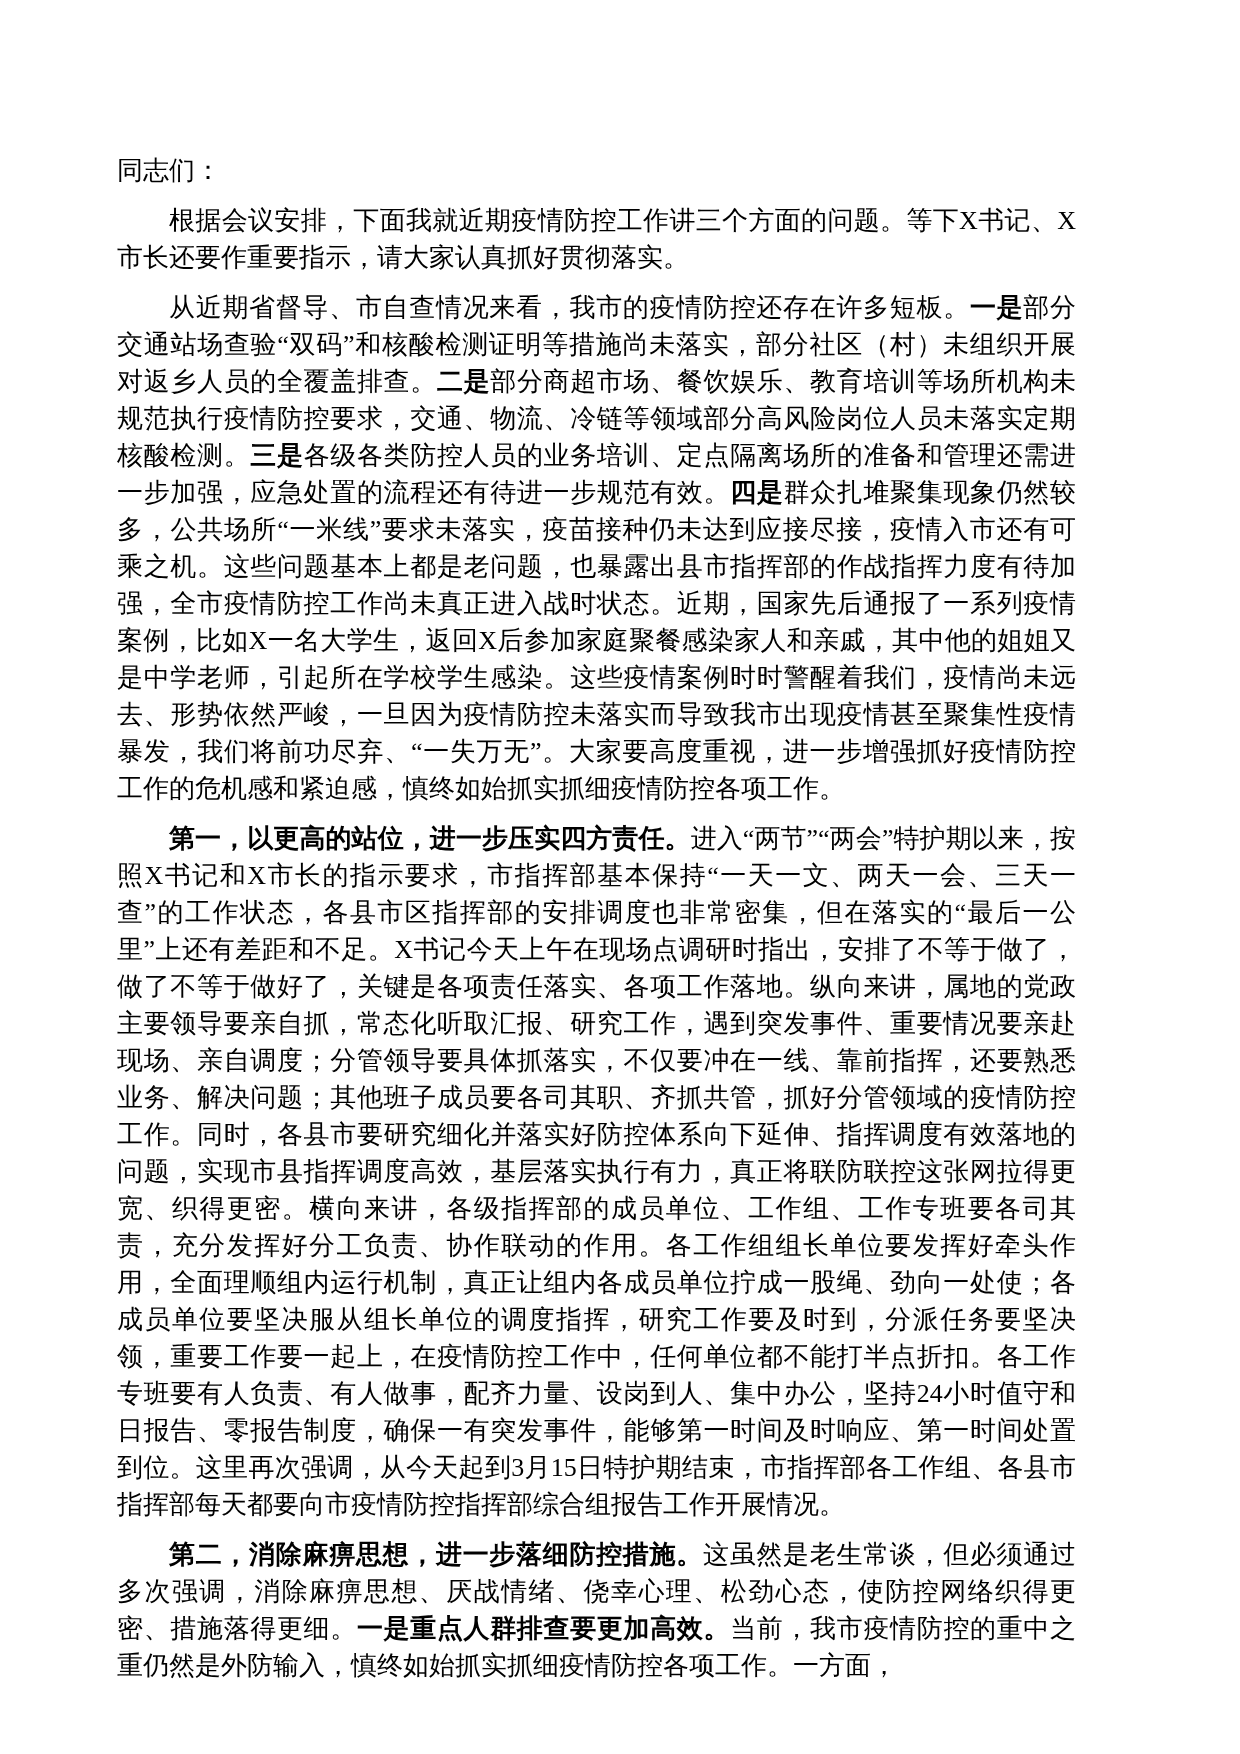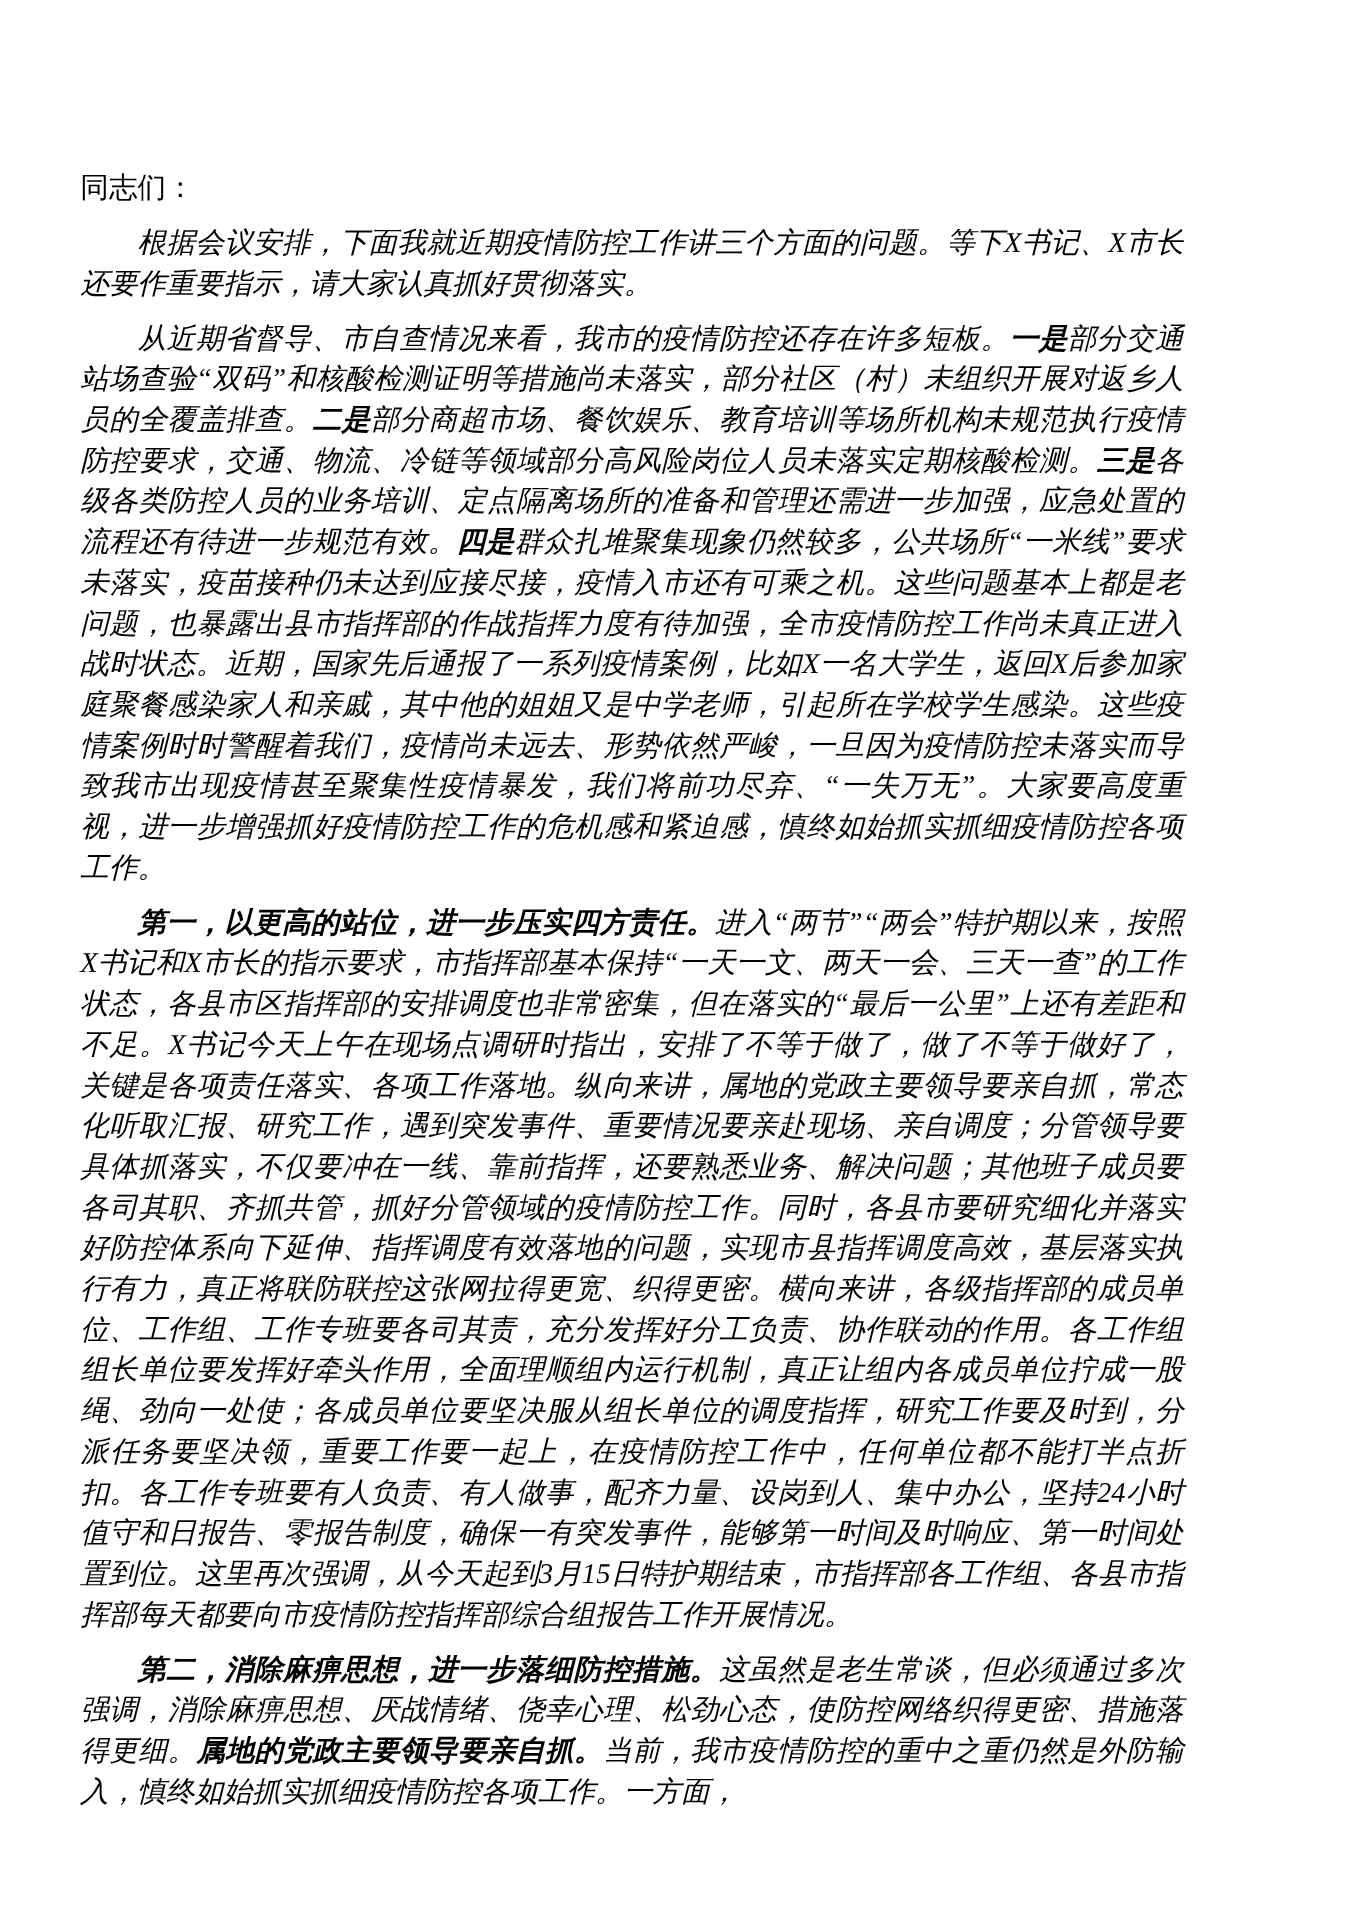--- a/index.html
+++ b/index.html
@@ -7,48 +7,47 @@
     padding: 0;
     background: #ffffff;
   }
   .page {
     position: relative;
     width: 1240px;
     height: 1754px;
     margin: 0 auto;
     background: #ffffff;
     box-sizing: border-box;
-    padding: 152px 164px 0 73px;
+    padding: 152px 164px 0 117px;
     overflow: hidden;
   }
   .doc-body {
     width: 100%;
   }
   .para {
     margin: 0 0 13px 0;
     font-family: "Liberation Serif", "DejaVu Serif", serif;
     font-size: 26px;
     line-height: 37px;
     color: #000000;
     text-align: justify;
     text-justify: inter-ideograph;
     word-break: break-all;
   }
   .para.indent {
     text-indent: 52px;
-    font-style: italic;
   }
   .para strong {
     font-weight: 700;
   }
 </style>
 </head>
 <body>
 
 <div class="page">
   <div class="doc-body">
       <p class="para"><span>同志们：</span></p>
       <p class="para indent"><span>根据会议安排，下面我就近期疫情防控工作讲三个方面的问题。等下X书记、X市长还要作重要指示，请大家认真抓好贯彻落实。</span></p>
       <p class="para indent"><span>从近期省督导、市自查情况来看，我市的疫情防控还存在许多短板。</span><strong>一是</strong><span>部分交通站场查验“双码”和核酸检测证明等措施尚未落实，部分社区（村）未组织开展对返乡人员的全覆盖排查。</span><strong>二是</strong><span>部分商超市场、餐饮娱乐、教育培训等场所机构未规范执行疫情防控要求，交通、物流、冷链等领域部分高风险岗位人员未落实定期核酸检测。</span><strong>三是</strong><span>各级各类防控人员的业务培训、定点隔离场所的准备和管理还需进一步加强，应急处置的流程还有待进一步规范有效。</span><strong>四是</strong><span>群众扎堆聚集现象仍然较多，公共场所“一米线”要求未落实，疫苗接种仍未达到应接尽接，疫情入市还有可乘之机。这些问题基本上都是老问题，也暴露出县市指挥部的作战指挥力度有待加强，全市疫情防控工作尚未真正进入战时状态。近期，国家先后通报了一系列疫情案例，比如X一名大学生，返回X后参加家庭聚餐感染家人和亲戚，其中他的姐姐又是中学老师，引起所在学校学生感染。这些疫情案例时时警醒着我们，疫情尚未远去、形势依然严峻，一旦因为疫情防控未落实而导致我市出现疫情甚至聚集性疫情暴发，我们将前功尽弃、“一失万无”。大家要高度重视，进一步增强抓好疫情防控工作的危机感和紧迫感，慎终如始抓实抓细疫情防控各项工作。</span></p>
       <p class="para indent"><strong>第一，以更高的站位，进一步压实四方责任。</strong><span>进入“两节”“两会”特护期以来，按照X书记和X市长的指示要求，市指挥部基本保持“一天一文、两天一会、三天一查”的工作状态，各县市区指挥部的安排调度也非常密集，但在落实的“最后一公里”上还有差距和不足。X书记今天上午在现场点调研时指出，安排了不等于做了，做了不等于做好了，关键是各项责任落实、各项工作落地。纵向来讲，属地的党政主要领导要亲自抓，常态化听取汇报、研究工作，遇到突发事件、重要情况要亲赴现场、亲自调度；分管领导要具体抓落实，不仅要冲在一线、靠前指挥，还要熟悉业务、解决问题；其他班子成员要各司其职、齐抓共管，抓好分管领域的疫情防控工作。同时，各县市要研究细化并落实好防控体系向下延伸、指挥调度有效落地的问题，实现市县指挥调度高效，基层落实执行有力，真正将联防联控这张网拉得更宽、织得更密。横向来讲，各级指挥部的成员单位、工作组、工作专班要各司其责，充分发挥好分工负责、协作联动的作用。各工作组组长单位要发挥好牵头作用，全面理顺组内运行机制，真正让组内各成员单位拧成一股绳、劲向一处使；各成员单位要坚决服从组长单位的调度指挥，研究工作要及时到，分派任务要坚决领，重要工作要一起上，在疫情防控工作中，任何单位都不能打半点折扣。各工作专班要有人负责、有人做事，配齐力量、设岗到人、集中办公，坚持24小时值守和日报告、零报告制度，确保一有突发事件，能够第一时间及时响应、第一时间处置到位。这里再次强调，从今天起到3月15日特护期结束，市指挥部各工作组、各县市指挥部每天都要向市疫情防控指挥部综合组报告工作开展情况。</span></p>
-      <p class="para indent"><strong>第二，消除麻痹思想，进一步落细防控措施。</strong><span>这虽然是老生常谈，但必须通过多次强调，消除麻痹思想、厌战情绪、侥幸心理、松劲心态，使防控网络织得更密、措施落得更细。</span><strong>属地的党政主要领导要亲自抓。</strong><span>当前，我市疫情防控的重中之重仍然是外防输入，慎终如始抓实抓细疫情防控各项工作。一方面，</span></p>
+      <p class="para indent"><strong>第二，消除麻痹思想，进一步落细防控措施。</strong><span>这虽然是老生常谈，但必须通过多次强调，消除麻痹思想、厌战情绪、侥幸心理、松劲心态，使防控网络织得更密、措施落得更细。</span><strong>一是重点人群排查要更加高效。</strong><span>当前，我市疫情防控的重中之重仍然是外防输入，慎终如始抓实抓细疫情防控各项工作。一方面，</span></p>
     </div>
 </div>
 
 </body></html>

